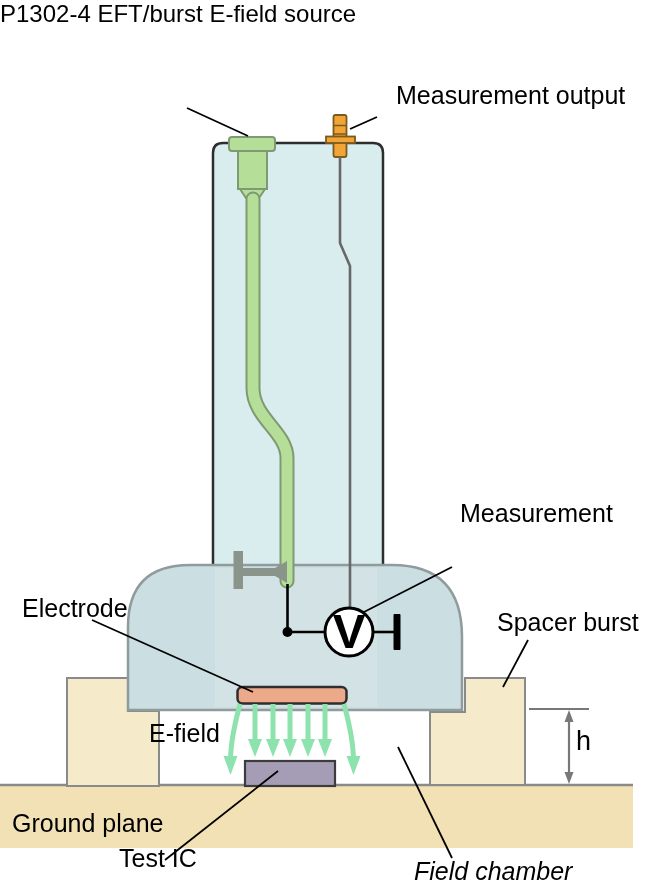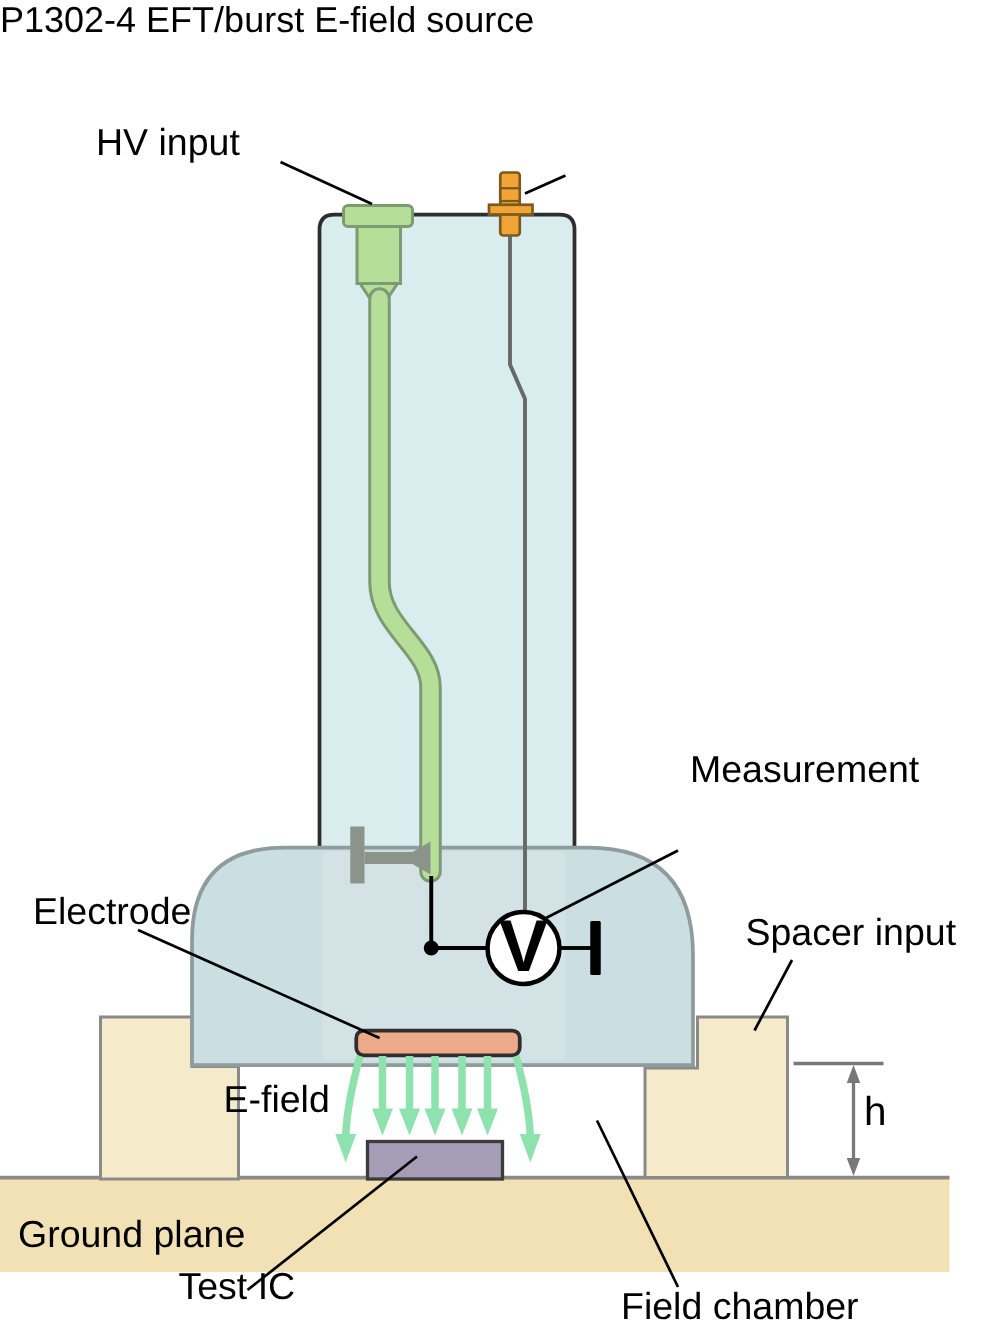--- a/index.html
+++ b/index.html
@@ -118,32 +118,32 @@
     <line class="leader" x1="350" y1="129" x2="377" y2="117"></line>
     <line class="leader" x1="452" y1="567" x2="364" y2="612"></line>
     <line class="leader" x1="92" y1="620" x2="253" y2="692"></line>
     <line class="leader" x1="528" y1="640" x2="503" y2="687"></line>
     <line class="leader" x1="165" y1="860" x2="278" y2="771"></line>
     <line class="leader" x1="452" y1="858" x2="398" y2="747"></line>
   </svg>
 
   <div class="lbl title" style="left:0px;top:1px;">P1302-4 EFT/burst E-field source</div>
 
-  <div class="lbl" style="left:64px;top:81px;">HV input</div>
 
   <div class="lbl two" style="left:396px;top:80px;">
+    <span class="ln">Measurement output</span>
   </div>
 
   <div class="lbl vd" style="left:444px;top:500px;">
     <span class="ln">Measurement</span>
   </div>
 
   <div class="vlabel">V</div>
 
   <div class="lbl" style="left:22px;top:594px;">Electrode</div>
-  <div class="lbl" style="left:497px;top:608px;">Spacer input</div>
+  <div class="lbl" style="left:497px;top:608px;">Spacer burst</div>
   <div class="lbl" style="left:149px;top:719px;">E-field</div>
   <div class="lbl" style="left:12px;top:809px;">Ground plane</div>
   <div class="lbl" style="left:119px;top:844px;">Test IC</div>
-  <div class="lbl" style="left:414px;top:857px;">Field chamber</div>
+  <div class="lbl" style="left:414px;top:857px;font-style:italic;">Field chamber</div>
   <div class="lbl hdim" style="left:576px;top:726px;">h</div>
 
 </div>
 
 </body></html>

